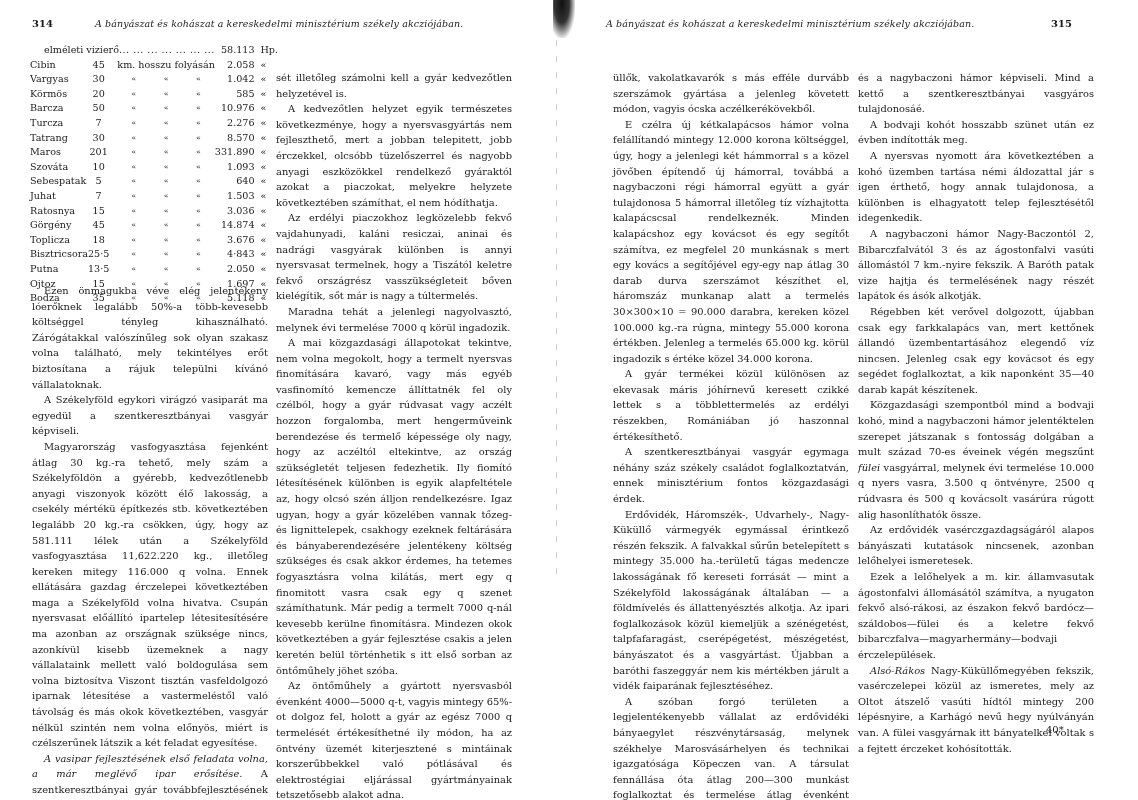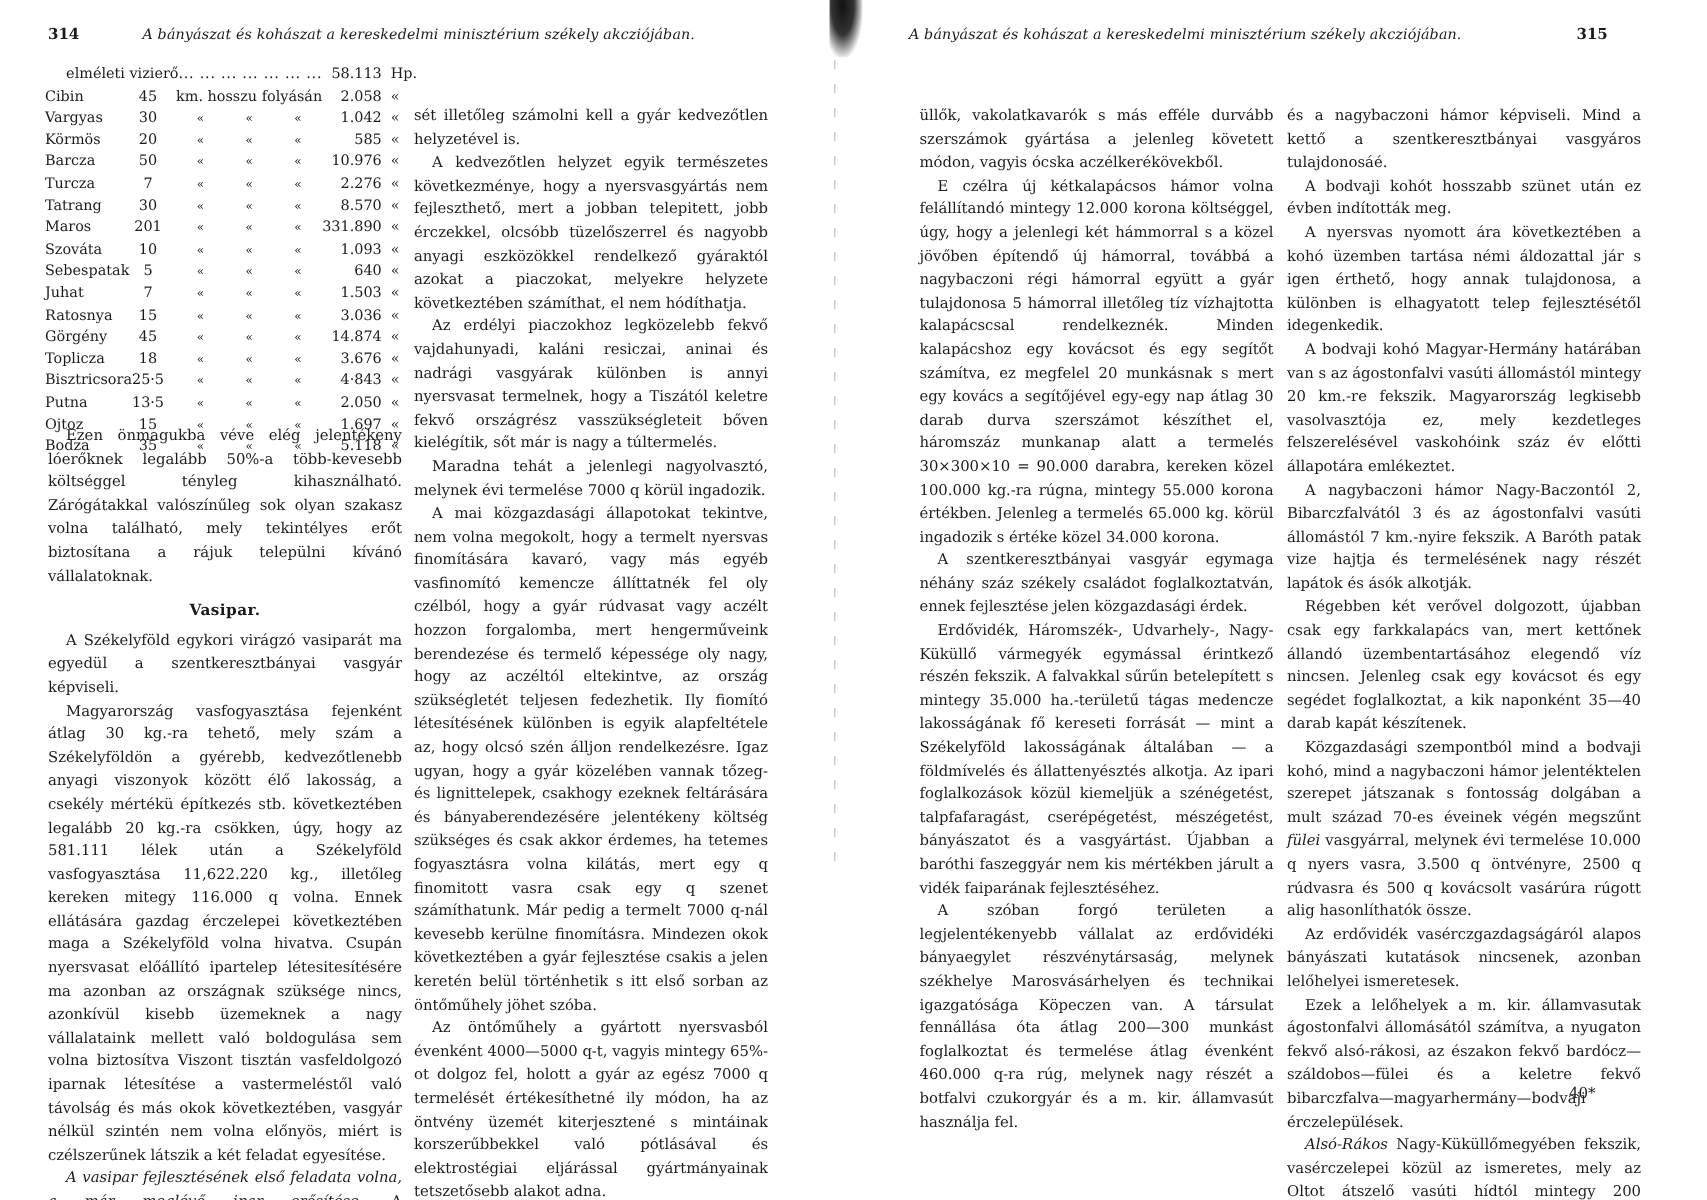--- a/index.html
+++ b/index.html
@@ -211,21 +211,20 @@
           <td class="q">«</td>
           <td class="q">«</td>
           <td class="val">5.118</td>
           <td class="unit">«</td>
         </tr>
       </tbody>
   </table>
 
   <div class="col" style="left:32px; top:283px; width:236px;">
     <p>Ezen önmagukba véve elég jelentékeny lóerőknek legalább 50%-a több-kevesebb költséggel tényleg kihasználható. Zárógátakkal valószínűleg sok olyan szakasz volna található, mely tekintélyes erőt biztosítana a rájuk települni kívánó vállalatoknak.</p>
-    <h3>Vasipar.</h3>
     <p>A Székelyföld egykori virágzó vasiparát ma egyedül a szentkeresztbányai vasgyár képviseli.</p>
     <p>Magyarország vasfogyasztása fejenként átlag 30 kg.-ra tehető, mely szám a Székelyföldön a gyérebb, kedvezőtlenebb anyagi viszonyok között élő lakosság, a csekély mértékü építkezés stb. következtében legalább 20 kg.-ra csökken, úgy, hogy az 581.111 lélek után a Székelyföld vasfogyasztása 11,622.220 kg., illetőleg kereken mitegy 116.000 q volna. Ennek ellátására gazdag érczelepei következtében maga a Székelyföld volna hivatva. Csupán nyersvasat előállító ipartelep létesitesítésére ma azonban az országnak szüksége nincs, azonkívül kisebb üzemeknek a nagy vállalataink mellett való boldogulása sem volna biztosítva Viszont tisztán vasfeldolgozó iparnak létesítése a vastermeléstől való távolság és más okok következtében, vasgyár nélkül szintén nem volna előnyös, miért is czélszerűnek látszik a két feladat egyesítése.</p>
     <p><em>A vasipar fejlesztésének első feladata volna, a már meglévő ipar erősítése</em><span>. A szentkeresztbányai gyár továbbfejlesztésének kérdé-</span></p>
   </div>
 
   <div class="col" style="left:276px; top:43px; width:236px;">
     <p class="noindent">sét illetőleg számolni kell a gyár kedvezőtlen helyzetével is.</p>
     <p>A kedvezőtlen helyzet egyik természetes következménye, hogy a nyersvasgyártás nem fejleszthető, mert a jobban telepitett, jobb érczekkel, olcsóbb tüzelőszerrel és nagyobb anyagi eszközökkel rendelkező gyáraktól azokat a piaczokat, melyekre helyzete következtében számíthat, el nem hódíthatja.</p>
     <p>Az erdélyi piaczokhoz legközelebb fekvő vajdahunyadi, kaláni resiczai, aninai és nadrági vasgyárak különben is annyi nyersvasat termelnek, hogy a Tiszától keletre fekvő országrész vasszükségleteit bőven kielégítik, sőt már is nagy a túltermelés.</p>
     <p>Maradna tehát a jelenlegi nagyolvasztó, melynek évi termelése 7000 q körül ingadozik.</p>
@@ -239,31 +238,31 @@
 <div class="gutter-smudge"></div>
 <div class="gutter-line"></div>
 
 <div class="page right">
   <div class="running-head" style="left:37px;">A bányászat és kohászat a kereskedelmi minisztérium székely akcziójában.</div>
   <div class="page-num" style="left:482px;">315</div>
 
   <div class="col" style="left:44px; top:43px; width:236px;">
     <p class="noindent">üllők, vakolatkavarók s más efféle durvább szerszámok gyártása a jelenleg követett módon, vagyis ócska aczélkerékövekből.</p>
     <p>E czélra új kétkalapácsos hámor volna felállítandó mintegy 12.000 korona költséggel, úgy, hogy a jelenlegi két hámmorral s a közel jövőben építendő új hámorral, továbbá a nagybaczoni régi hámorral együtt a gyár tulajdonosa 5 hámorral illetőleg tíz vízhajtotta kalapácscsal rendelkeznék. Minden kalapácshoz egy kovácsot és egy segítőt számítva, ez megfelel 20 munkásnak s mert egy kovács a segítőjével egy-egy nap átlag 30 darab durva szerszámot készíthet el, háromszáz munkanap alatt a termelés 30×300×10 = 90.000 darabra, kereken közel 100.000 kg.-ra rúgna, mintegy 55.000 korona értékben. Jelenleg a termelés 65.000 kg. körül ingadozik s értéke közel 34.000 korona.</p>
-    <p>A szentkeresztbányai vasgyár egymaga néhány száz székely családot foglalkoztatván, ennek fejlesztése jelen közgazdasági érdek.</p>
+    <p>A gyár termékei közül különösen az ekevasak máris jóhírnevű keresett czikké lettek s a többlettermelés az erdélyi részekben, Romániában jó haszonnal értékesíthető.</p>
+    <p>A szentkeresztbányai vasgyár egymaga néhány száz székely családot foglalkoztatván, ennek minisztérium fontos közgazdasági érdek.</p>
     <p>Erdővidék, Háromszék-, Udvarhely-, Nagy-Küküllő vármegyék egymással érintkező részén fekszik. A falvakkal sűrűn betelepített s mintegy 35.000 ha.-területű tágas medencze lakosságának fő kereseti forrását — mint a Székelyföld lakosságának általában — a földmívelés és állattenyésztés alkotja. Az ipari foglalkozások közül kiemeljük a szénégetést, talpfafaragást, cserépégetést, mészégetést, bányászatot és a vasgyártást. Újabban a baróthi faszeggyár nem kis mértékben járult a vidék faiparának fejlesztéséhez.</p>
     <p>A szóban forgó területen a legjelentékenyebb vállalat az erdővidéki bányaegylet részvénytársaság, melynek székhelye Marosvásárhelyen és technikai igazgatósága Köpeczen van. A társulat fennállása óta átlag 200—300 munkást foglalkoztat és termelése átlag évenként 460.000 q-ra rúg, melynek nagy részét a botfalvi czukorgyár és a m. kir. államvasút használja fel.</p>
 
   </div>
 
   <div class="col" style="left:289px; top:43px; width:236px;">
     <p class="noindent">és a nagybaczoni hámor képviseli. Mind a kettő a szentkeresztbányai vasgyáros tulajdonosáé.</p>
     <p>A bodvaji kohót hosszabb szünet után ez évben indították meg.</p>
     <p>A nyersvas nyomott ára következtében a kohó üzemben tartása némi áldozattal jár s igen érthető, hogy annak tulajdonosa, a különben is elhagyatott telep fejlesztésétől idegenkedik.</p>
-    <p>A bodvaji kohó Magyar-Hermány határában van s az ágostonfalvi vasúti állomástól mintegy 20 km.-re fekszik. Magyarország legkisebb vasolvasztója ez, mely kezdetleges felszerelésével vaskohóink száz év előtti állapotára emlékeztet.</p>
     <p>A nagybaczoni hámor Nagy-Baczontól 2, Bibarczfalvától 3 és az ágostonfalvi vasúti állomástól 7 km.-nyire fekszik. A Baróth patak vize hajtja és termelésének nagy részét lapátok és ásók alkotják.</p>
     <p>Régebben két verővel dolgozott, újabban csak egy farkkalapács van, mert kettőnek állandó üzembentartásához elegendő víz nincsen. Jelenleg csak egy kovácsot és egy segédet foglalkoztat, a kik naponként 35—40 darab kapát készítenek.</p>
     <p><span>Közgazdasági szempontból mind a bodvaji kohó, mind a nagybaczoni hámor jelentéktelen szerepet játszanak s fontosság dolgában a mult század 70-es éveinek végén megszűnt </span><em>fülei</em><span> vasgyárral, melynek évi termelése 10.000 q nyers vasra, 3.500 q öntvényre, 2500 q rúdvasra és 500 q kovácsolt vasárúra rúgott alig hasonlíthatók össze.</span></p>
     <p>Az erdővidék vasérczgazdagságáról alapos bányászati kutatások nincsenek, azonban lelőhelyei ismeretesek.</p>
     <p>Ezek a lelőhelyek a m. kir. államvasutak ágostonfalvi állomásától számítva, a nyugaton fekvő alsó-rákosi, az északon fekvő bardócz—száldobos—fülei és a keletre fekvő bibarczfalva—magyarhermány—bodvaji érczelepülések.</p>
     <p><em>Alsó-Rákos</em><span> Nagy-Küküllőmegyében fekszik, vasérczelepei közül az ismeretes, mely az Oltot átszelő vasúti hídtól mintegy 200 lépésnyire, a Karhágó nevű hegy nyúlványán van. A fülei vasgyárnak itt bányatelkei voltak s a fejtett érczeket kohósították.</span></p>
   </div>
 
   <div class="footer-sig" style="left:477px; top:724px;">40*</div>
 </div>

